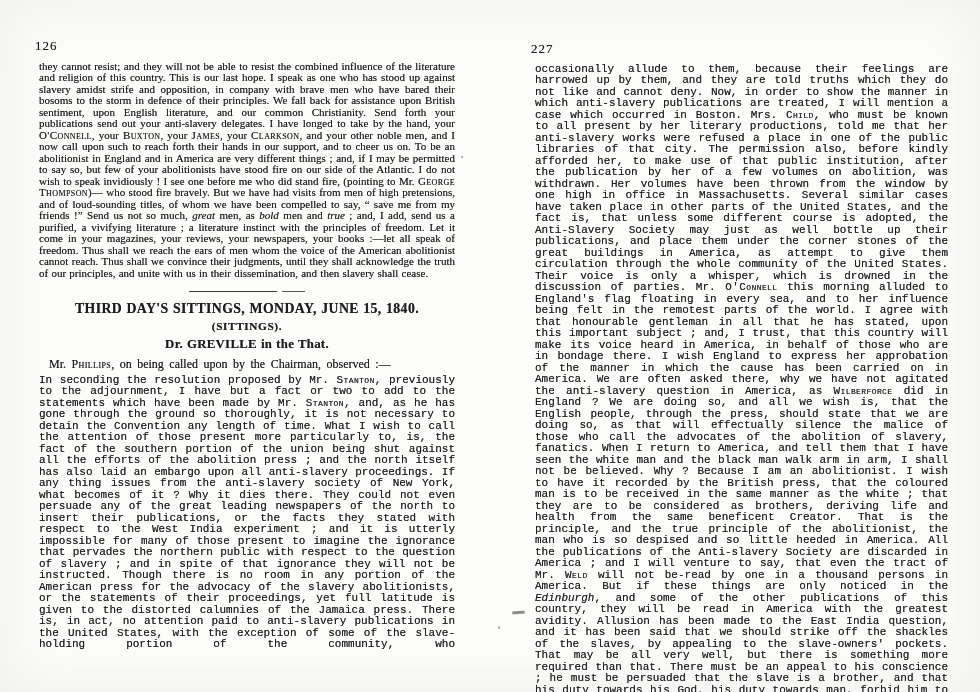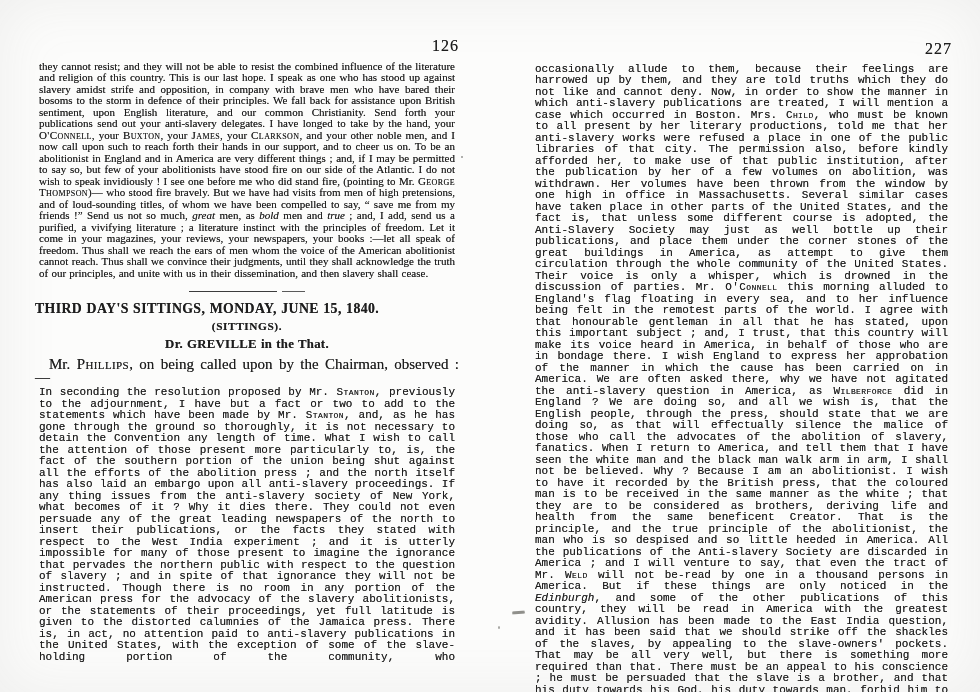--- a/index.html
+++ b/index.html
@@ -29,22 +29,22 @@
     font-size: 11px;
     line-height: 11.5px;
     text-align: justify;
     text-shadow: 0 0 0.45px rgba(20,20,20,0.65);
     word-spacing: 0.5px;
   }
   .page-left  { left: 35px;  top: 40px; width: 424px; }
   .page-right { left: 531px; top: 43px; width: 421px; }
 
   .pagenum {
-    text-align: right;
-    font-size: 16px;
+    text-align: left;
+    font-size: 13px;
     letter-spacing: 1px;
     margin: 0 0 9px 0;
   }
   p { margin: 0; }
   .para { margin: 4px; }
   .indent { text-indent: 16px; }
   .adjourn { margin-top: 7px; }
   .runover { text-align-last: justify; font-family: Liberation Mono, monospace; }
 
   .sc { font-variant: small-caps; letter-spacing: 0.4px; }
@@ -54,21 +54,21 @@
     display: flex;
     justify-content: center;
     align-items: center;
     gap: 5px;
     margin: 12px auto 9px auto;
   }
   .section-rule .seg-long  { width: 88px; height: 1.4px; background: #3c3c3c; }
   .section-rule .seg-short { width: 23px; height: 1.2px; background: #5a5a5a; }
 
   .h-title {
-    text-align: left;
+    text-align: center;
     font-size: 13.8px;
     line-height: 15px;
     font-weight: bold;
     letter-spacing: 0.4px;
     margin: 0 0 5px 0;
     text-indent: 0;
   }
   .h-session {
     text-align: center;
     font-size: 11.3px;
@@ -79,21 +79,21 @@
   }
   .h-chair {
     text-align: center;
     font-size: 12.8px;
     font-weight: 600;
     letter-spacing: 0.3px;
     margin: 0 0 8px 0;
     text-indent: 0;
   }
   .speech-intro {
-    font-size: 15px;
+    font-size: 12px;
     line-height: 12.5px;
     word-spacing: 2.5px;
     text-indent: 14px;
     margin: 0 0 1px 0;
   }
 
   
   .speck {
     position: absolute;
     background: #6a6a66;

